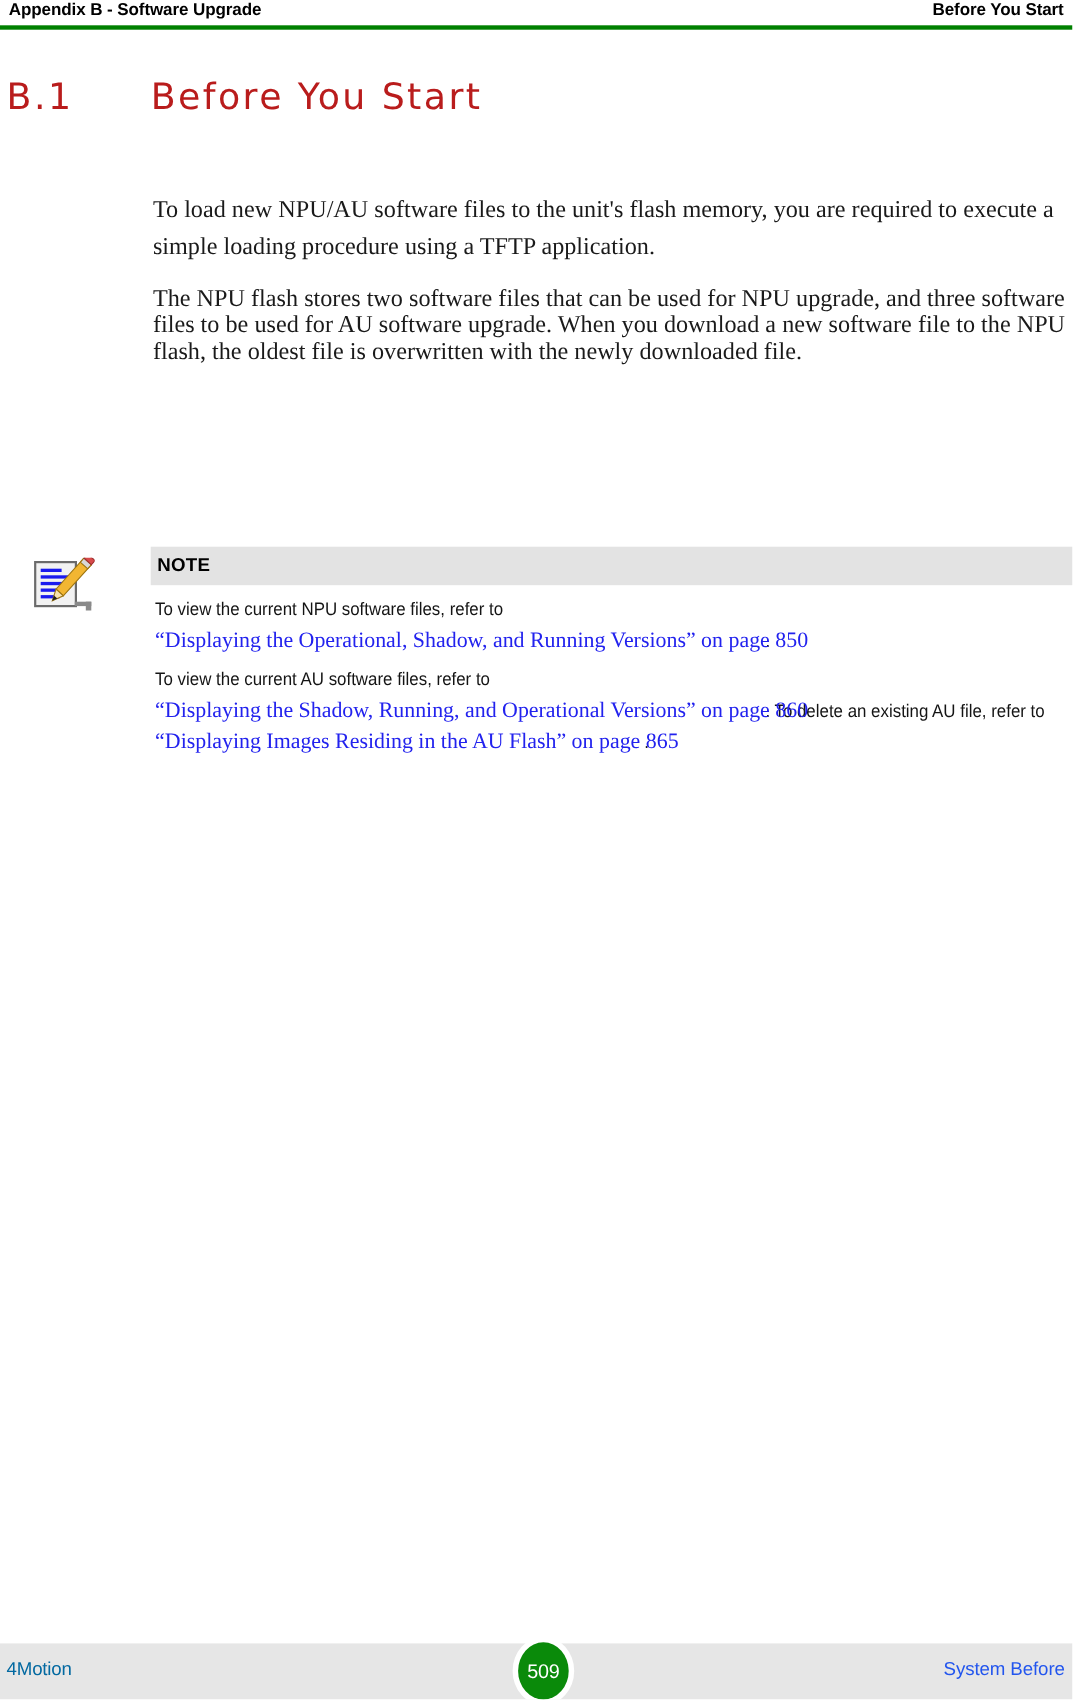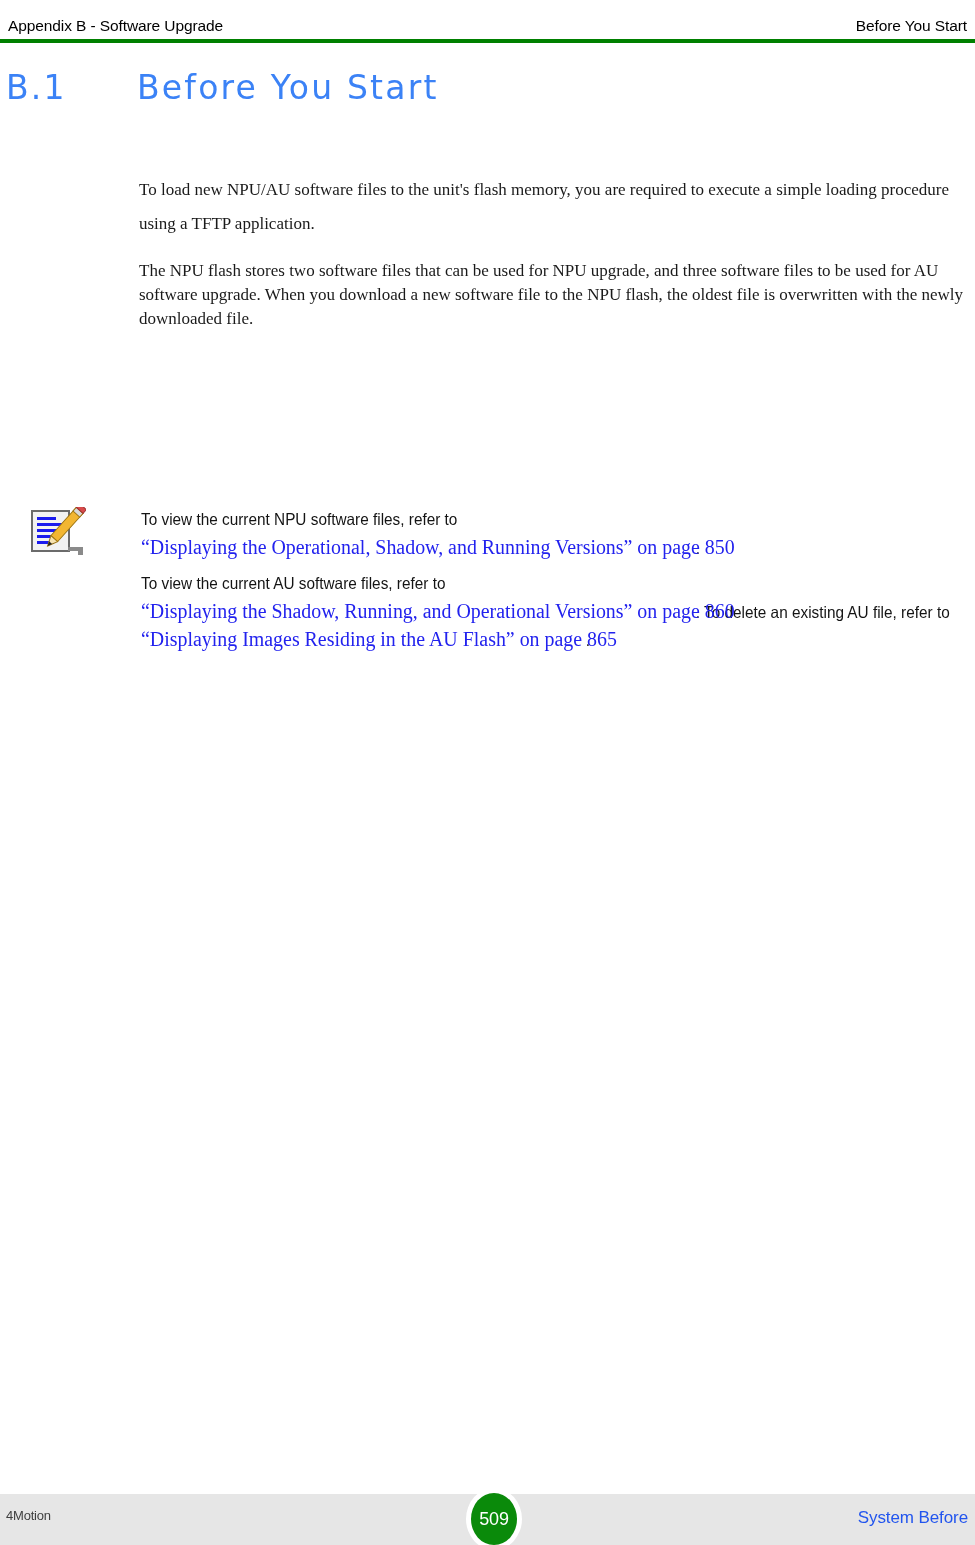--- a/index.html
+++ b/index.html
@@ -11,25 +11,26 @@
     height: 1545px;
     background: #ffffff;
     font-family: "Liberation Serif", serif;
     position: relative;
     overflow: hidden;
   }
 
   
   .page-header {
     position: absolute;
-    top: 16px;
+    top: 0;
     left: 0;
     width: 975px;
     height: 27px;
     box-sizing: border-box;
+    font-weight: bold;
   }
   .page-header .hdr-row {
     display: flex;
     justify-content: space-between;
     align-items: flex-start;
     padding: 1px 8px 0 8px;
     font-family: "Liberation Sans", sans-serif;
     font-size: 15.5px;
     color: #000000;
     letter-spacing: -0.1px;
@@ -45,21 +46,21 @@
 
   
   .section-heading {
     position: absolute;
     top: 68px;
     left: 0;
     width: 975px;
     height: 52px;
     font-family: "DejaVu Sans", sans-serif;
     font-size: 33px;
-    color: #3b82f6;
+    color: #b91c1c;
     letter-spacing: 2.2px;
     white-space: nowrap;
   }
   .section-heading .sec-num {
     position: absolute;
     left: 6px;
     top: 0;
   }
   .section-heading .sec-title {
     position: absolute;
@@ -69,21 +70,21 @@
 
   
   .body-block {
     position: absolute;
     left: 139px;
     top: 173px;
     width: 830px;
   }
   .body-par {
     font-family: "Liberation Serif", serif;
-    font-size: 17px;
+    font-size: 22px;
     line-height: 33.5px;
     color: #1a1a1a;
     margin: 0 0 19px 0;
     text-align: left;
   }
   .body-par.tight {
     line-height: 24px;
   }
 
   
@@ -148,22 +149,22 @@
     top: 1494px;
     width: 975px;
     height: 51px;
     background: #e6e6e6;
   }
   .footer-left {
     position: absolute;
     left: 6px;
     top: 14px;
     font-family: "Liberation Sans", sans-serif;
-    font-size: 13px;
-    color: #404040;
+    font-size: 17px;
+    color: #0369a1;
     letter-spacing: -0.2px;
   }
   .footer-right {
     position: absolute;
     right: 7px;
     top: 14px;
     font-family: "Liberation Sans", sans-serif;
     font-size: 17px;
     color: #2255EE;
     letter-spacing: -0.1px;
@@ -231,20 +232,21 @@
         <rect x="25" y="-4" width="9" height="38" fill="#f2b632" stroke="#9c7410" stroke-width="1"></rect>
         <rect x="25" y="-4" width="9" height="5" fill="#d8d8d8" stroke="#9c7410" stroke-width="1"></rect>
         <rect x="25" y="-9" width="9" height="5" fill="#d84a4a" stroke="#9c3030" stroke-width="1"></rect>
         <polygon points="25,34 34,34 29.5,44" fill="#f7e3b0" stroke="#9c7410" stroke-width="1"></polygon>
         <polygon points="27.5,39.5 31.5,39.5 29.5,44" fill="#222222"></polygon>
       </g>
     </svg>
   </span>
 
   <div class="note-body">
+    <div class="note-head">NOTE</div>
     <div class="note-text">
 
       <p class="note-par first"><span>To view the current NPU software files, refer to </span><span class="xref">“Displaying the Operational, Shadow, and Running Versions” on page 850</span><span>.</span></p>
 
       <p class="note-par second"><span>To view the current AU software files, refer to </span><span class="xref">“Displaying the Shadow, Running, and Operational Versions” on page 860</span><span>. To delete an existing AU file, refer to </span><span class="xref">“Displaying Images Residing in the AU Flash” on page 865</span><span>.</span></p>
 
     </div>
   </div>
 </div>
 

